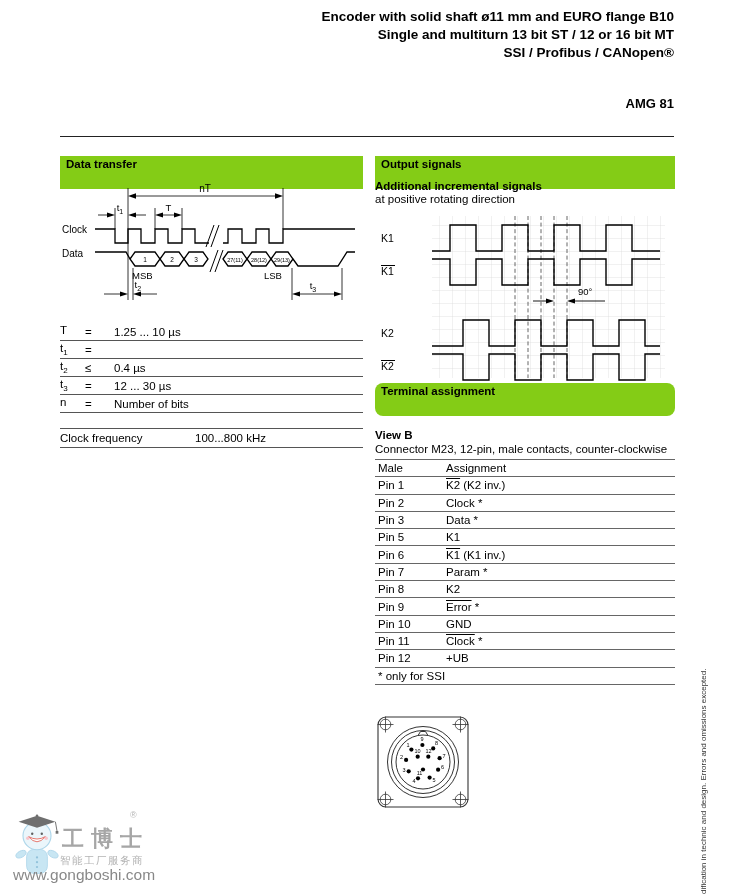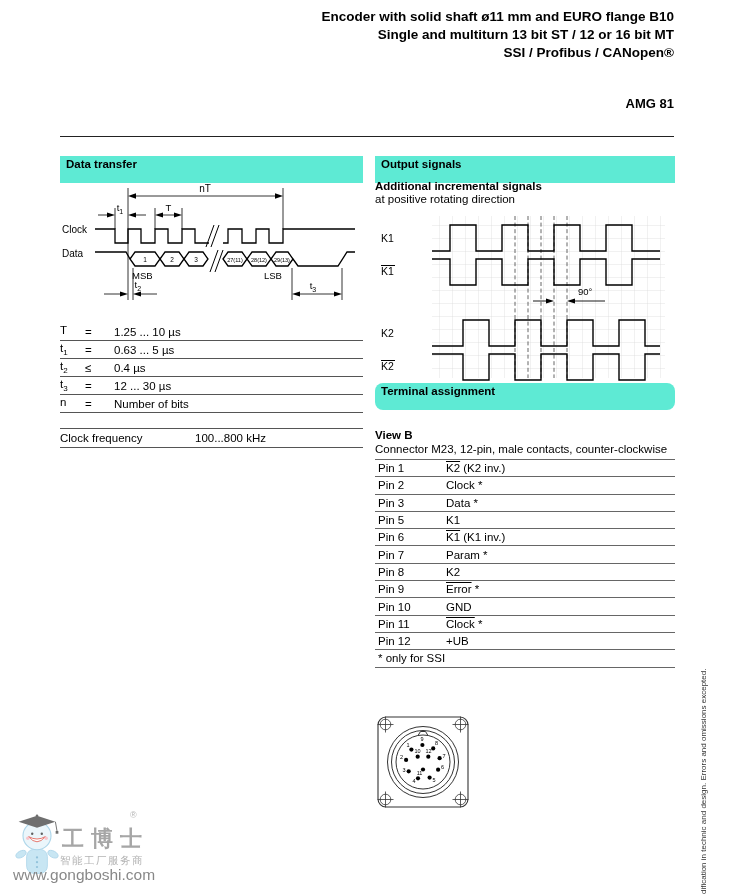--- a/index.html
+++ b/index.html
@@ -8,21 +8,21 @@
     font-family:"Liberation Sans", sans-serif;color:#000;overflow:hidden;
   }
   .abs{position:absolute;}
   
   .hdr{left:60px;top:8px;width:614px;text-align:right;}
   .hdr .title{font-size:19px;font-weight:bold;line-height:23px;}
   .hdr .sub{font-size:13.5px;font-weight:bold;line-height:18px;}
   .model{top:96px;right:55px;font-size:13px;font-weight:bold;}
   .rule{left:60px;top:136px;width:614px;border-top:1.6px solid #222;}
   
-  .secbar{background:#5eead4;font-weight:bold;font-size:11.5px;height:27px;line-height:17px;padding-left:6px;box-sizing:border-box;}
+  .secbar{background:#84cc16;font-weight:bold;font-size:11.5px;height:33px;line-height:17px;padding-left:6px;box-sizing:border-box;}
   #bar-dt{left:60px;top:156px;width:303px;}
   #bar-os{left:375px;top:156px;width:300px;}
   #bar-ta{left:375px;top:383px;width:300px;border-radius:8px;}
   
   #timing{left:60px;top:182px;}
   #ptable{left:60px;top:323px;width:303px;}
   .prow{display:flex;align-items:center;height:17px;border-bottom:1px solid #555;font-size:11.5px;}
   .psym{width:25px;} .pop{width:29px;} .pval{flex:1;}
   sub{font-size:8px;}
   #cfrow{left:60px;top:428px;width:303px;display:flex;align-items:center;height:18px;border-top:1px solid #555;border-bottom:1px solid #555;font-size:11.5px;}
@@ -135,21 +135,20 @@
 
 <div class="abs" id="ptable">
   <div class="prow">
       <span class="psym"><span>T</span><sub></sub></span>
       <span class="pop">=</span>
       <span class="pval">1.25 ... 10 µs</span>
     </div>
   <div class="prow">
       <span class="psym"><span>t</span><sub>1</sub></span>
       <span class="pop">=</span>
-      <span class="pval">0.63 ... 5 µs</span>
     </div>
   <div class="prow">
       <span class="psym"><span>t</span><sub>2</sub></span>
       <span class="pop">≤</span>
       <span class="pval">0.4 µs</span>
     </div>
   <div class="prow">
       <span class="psym"><span>t</span><sub>3</sub></span>
       <span class="pop">=</span>
       <span class="pval">12 ... 30 µs</span>
@@ -206,20 +205,24 @@
   <line x1="6" y1="147.5" x2="20" y2="147.5" stroke="#000" stroke-width="1"></line>
   <text x="6" y="156.5" font-size="10.5">K2</text>
 </svg>
 
 <div class="abs secbar" id="bar-ta">Terminal assignment</div>
 <div class="abs" id="viewb">View B</div>
 <div class="abs" id="conndesc">Connector M23, 12-pin, male contacts, counter-clockwise</div>
 
 <table class="tterm">
   <tbody>
+      <tr>
+        <td class="c1">Male</td>
+        <td>Assignment</td>
+      </tr>
   <tr>
         <td class="c1">Pin 1</td>
         <td><span class="ovl">K2</span><span> (K2 inv.)</span></td>
       </tr>
   <tr>
         <td class="c1">Pin 2</td>
         <td><span class="ovl"></span><span>Clock *</span></td>
       </tr>
   <tr>
         <td class="c1">Pin 3</td>

